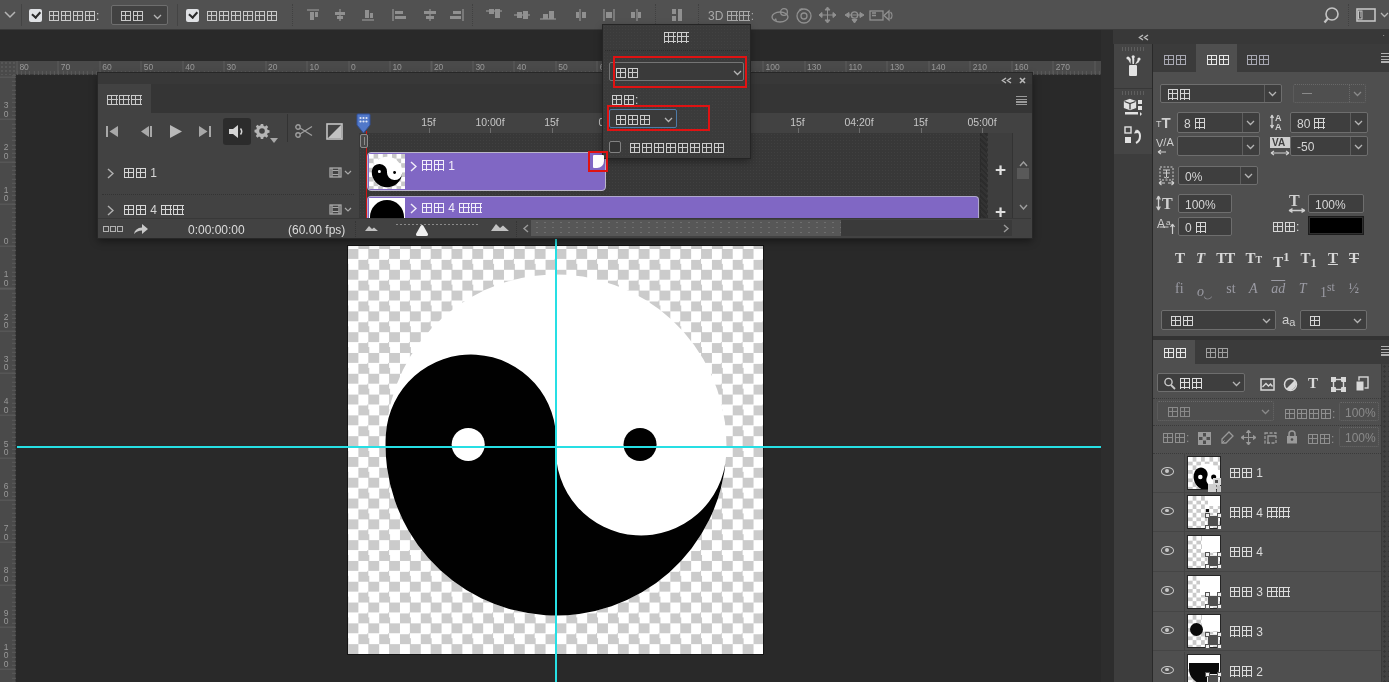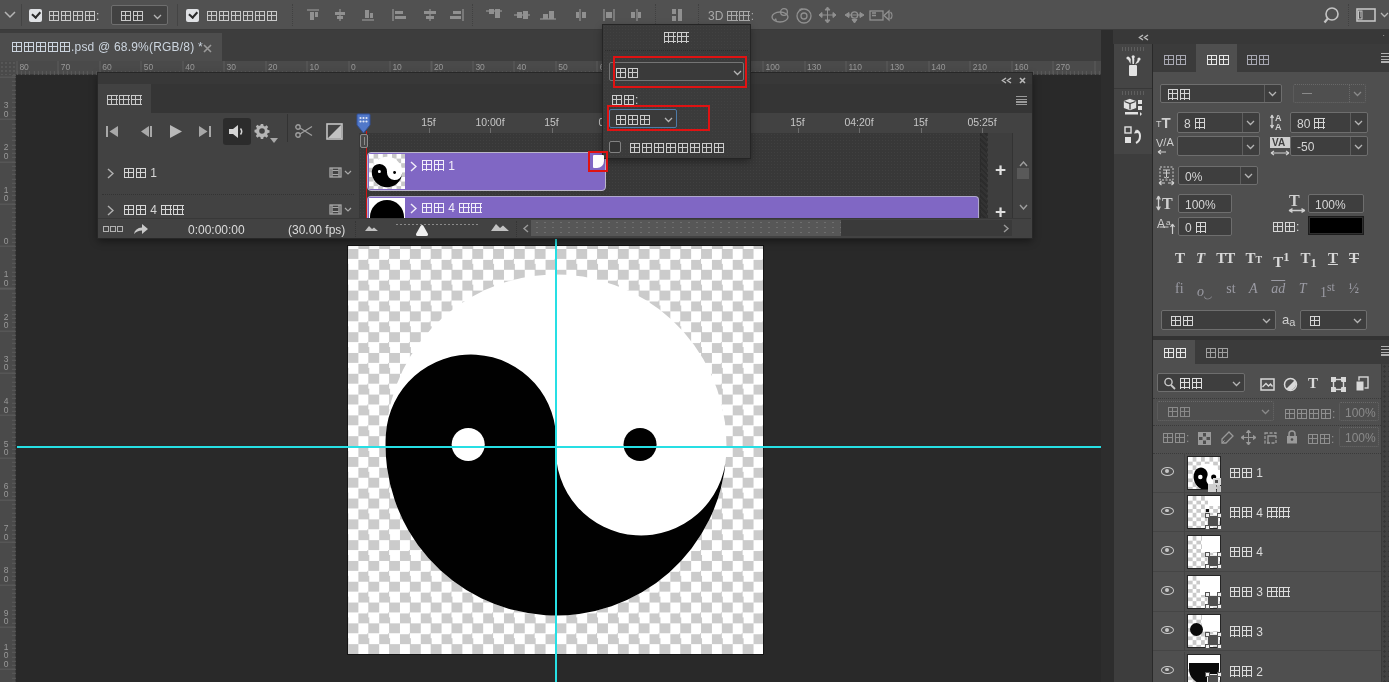--- a/index.html
+++ b/index.html
@@ -147,28 +147,20 @@
  <svg class="abs" style="left:1356px;top:8px" width="20" height="14">
         <rect x="1" y="1" width="18" height="12" stroke="#c4c4c4" stroke-width="1.6" fill="none"></rect>
         <rect x="2.5" y="3" width="3.5" height="8" fill="none" stroke="#c4c4c4" stroke-width="1"></rect>
         <path d="M4 4 h1 M4 6 h1 M4 8 h1" stroke="#c4c4c4"></path>
       </svg>
  <svg class="abs" style="left:1380px;top:12px" width="9" height="6">
         <path d="M1 1 L4.5 4.5 L8 1" stroke="#b5b5b5" stroke-width="1.3" fill="none"></path>
       </svg>
 </div>
 
-<div class="abs" id="tabstrip" style="left:0;top:30px;width:1101px;height:32px;background:#3d3d3d">
- <div class="abs" style="left:0;top:3px;width:222px;height:29px;background:#4d4d4d;color:#ccd5df;font-size:12px;padding-top:7px;padding-left:11px">
-  <i class="c"></i><i class="c"></i><i class="c"></i><i class="c"></i><i class="c"></i><span style="letter-spacing:.2px">.psd @ 68.9%(RGB/8) *</span>
-  <svg class="abs" style="left:203px;top:11px" width="9" height="9">
-          <path d="M1 1 L8 8 M8 1 L1 8" stroke="#9a9a9a" stroke-width="1.6"></path>
-        </svg>
- </div>
-</div>
 
 <div class="abs" id="rulertop" style="left:16px;top:61px;width:1085px;height:14px;background:#4a4a4a;border-bottom:1px solid #3a3a3a;background-image:repeating-linear-gradient(to right,#5c5c5c 0 1px,transparent 1px 41.45px);background-position:0.5px 0;overflow:hidden" aria-hidden="true"></div>
 <div class="abs" id="rulertopnums" style="left:16px;top:61px;width:1085px;height:14px;overflow:hidden;font-size:8.5px;color:#999999">
       <span class="abs" style="left:3.4px;top:1px">80</span>
       <span class="abs" style="left:44.8px;top:1px">70</span>
       <span class="abs" style="left:86.3px;top:1px">60</span>
       <span class="abs" style="left:127.8px;top:1px">50</span>
       <span class="abs" style="left:169.2px;top:1px">40</span>
       <span class="abs" style="left:210.6px;top:1px">30</span>
       <span class="abs" style="left:252.1px;top:1px">20</span>
@@ -320,21 +312,21 @@
           <span class="abs" style="left:290.5px;top:4px;width:50px;text-align:center">15f</span>
           <span class="abs" style="left:315.5px;top:16px;width:1px;height:5px;background:#6e6e6e"></span>
           <span class="abs" style="left:352.0px;top:4px;width:50px;text-align:center">03:00f</span>
           <span class="abs" style="left:377.0px;top:16px;width:1px;height:5px;background:#6e6e6e"></span>
           <span class="abs" style="left:413.5px;top:4px;width:50px;text-align:center">15f</span>
           <span class="abs" style="left:438.5px;top:16px;width:1px;height:5px;background:#6e6e6e"></span>
           <span class="abs" style="left:475.0px;top:4px;width:50px;text-align:center">04:20f</span>
           <span class="abs" style="left:500.0px;top:16px;width:1px;height:5px;background:#6e6e6e"></span>
           <span class="abs" style="left:536.5px;top:4px;width:50px;text-align:center">15f</span>
           <span class="abs" style="left:561.5px;top:16px;width:1px;height:5px;background:#6e6e6e"></span>
-          <span class="abs" style="left:598.0px;top:4px;width:50px;text-align:center">05:25f</span>
+          <span class="abs" style="left:598.0px;top:4px;width:50px;text-align:center">05:00f</span>
           <span class="abs" style="left:623.0px;top:16px;width:1px;height:5px;background:#6e6e6e"></span>
         </div>
 
  <div class="abs" style="left:261px;top:52px;width:621px;height:85px;background:#383838;background-image:radial-gradient(#404040 .7px,transparent .8px);background-size:3px 3px"></div>
  <div class="abs" style="left:882px;top:52px;width:7px;height:85px;background:repeating-linear-gradient(45deg,#333 0 2px,#2c2c2c 2px 4px);border-left:1px dashed #2a2a2a"></div>
  <div class="abs" style="left:889px;top:52px;width:25px;height:85px;background:#3e3e3e"></div>
 
  <div class="abs" style="left:269px;top:70.5px;width:239px;height:39px;background:#8067c4;border:1px solid #bab6c9;border-radius:4px">
    <div class="abs" style="left:1px;top:1px;width:36px;height:35px;background:conic-gradient(#c8c8c8 25%,#fff 0 50%,#c8c8c8 0 75%,#fff 0) 0 0/9.2px 9.2px;overflow:hidden">
      <svg class="abs" style="left:2px;top:2px" width="32" height="32" viewBox="-105 -105 210 210">
@@ -393,21 +385,21 @@
         </div>
 
  <div class="abs" style="left:0;top:137px;width:933px;height:20px;background:#424242;border-top:1px solid #383838">
   <div class="abs" style="left:5px;top:7px;width:6px;height:6px;border:1px solid #b2b2b2"></div>
   <div class="abs" style="left:12px;top:7px;width:6px;height:6px;border:1px solid #b2b2b2"></div>
   <div class="abs" style="left:19px;top:7px;width:6px;height:6px;border:1px solid #b2b2b2"></div>
   <svg class="abs" style="left:35px;top:3px" width="16" height="13">
             <path d="M1 12 Q2 6 9 5.5 V2 L15 7 L9 12 V8.5 Q4 8.5 1 12 Z" fill="#c9c9c9"></path>
           </svg>
   <div class="abs" style="left:90px;top:4px;color:#dcdcdc">0:00:00:00</div>
-  <div class="abs" style="left:190px;top:4px;color:#dcdcdc">(30.00 fps)</div>
+  <div class="abs" style="left:190px;top:4px;color:#dcdcdc">(60.00 fps)</div>
   <div class="abs" style="left:257px;top:2px;width:1px;height:16px;border-left:1px dotted #353535"></div>
   <svg class="abs" style="left:267px;top:6px" width="13" height="6">
             <path d="M0 6 L4 1 L7 4 L9 2.5 L13 6 Z" fill="#c2c2c2"></path>
           </svg>
   <div class="abs" style="left:297px;top:4px;width:84px;height:3px;background-image:radial-gradient(#8a8a8a .8px,transparent .9px);background-size:4px 3px"></div>
   <svg class="abs" style="left:317px;top:6px" width="14" height="11">
             <path d="M7 0 Q8 0 8.5 1 L13 9 Q13.5 11 11.5 11 H2.5 Q.5 11 1 9 L5.5 1 Q6 0 7 0 Z" fill="#f0f0f0"></path>
           </svg>
   <svg class="abs" style="left:393px;top:4px" width="18" height="8">
             <path d="M0 8 L5 1 L9 5 L12 2.5 L18 8 Z" fill="#c2c2c2"></path>

